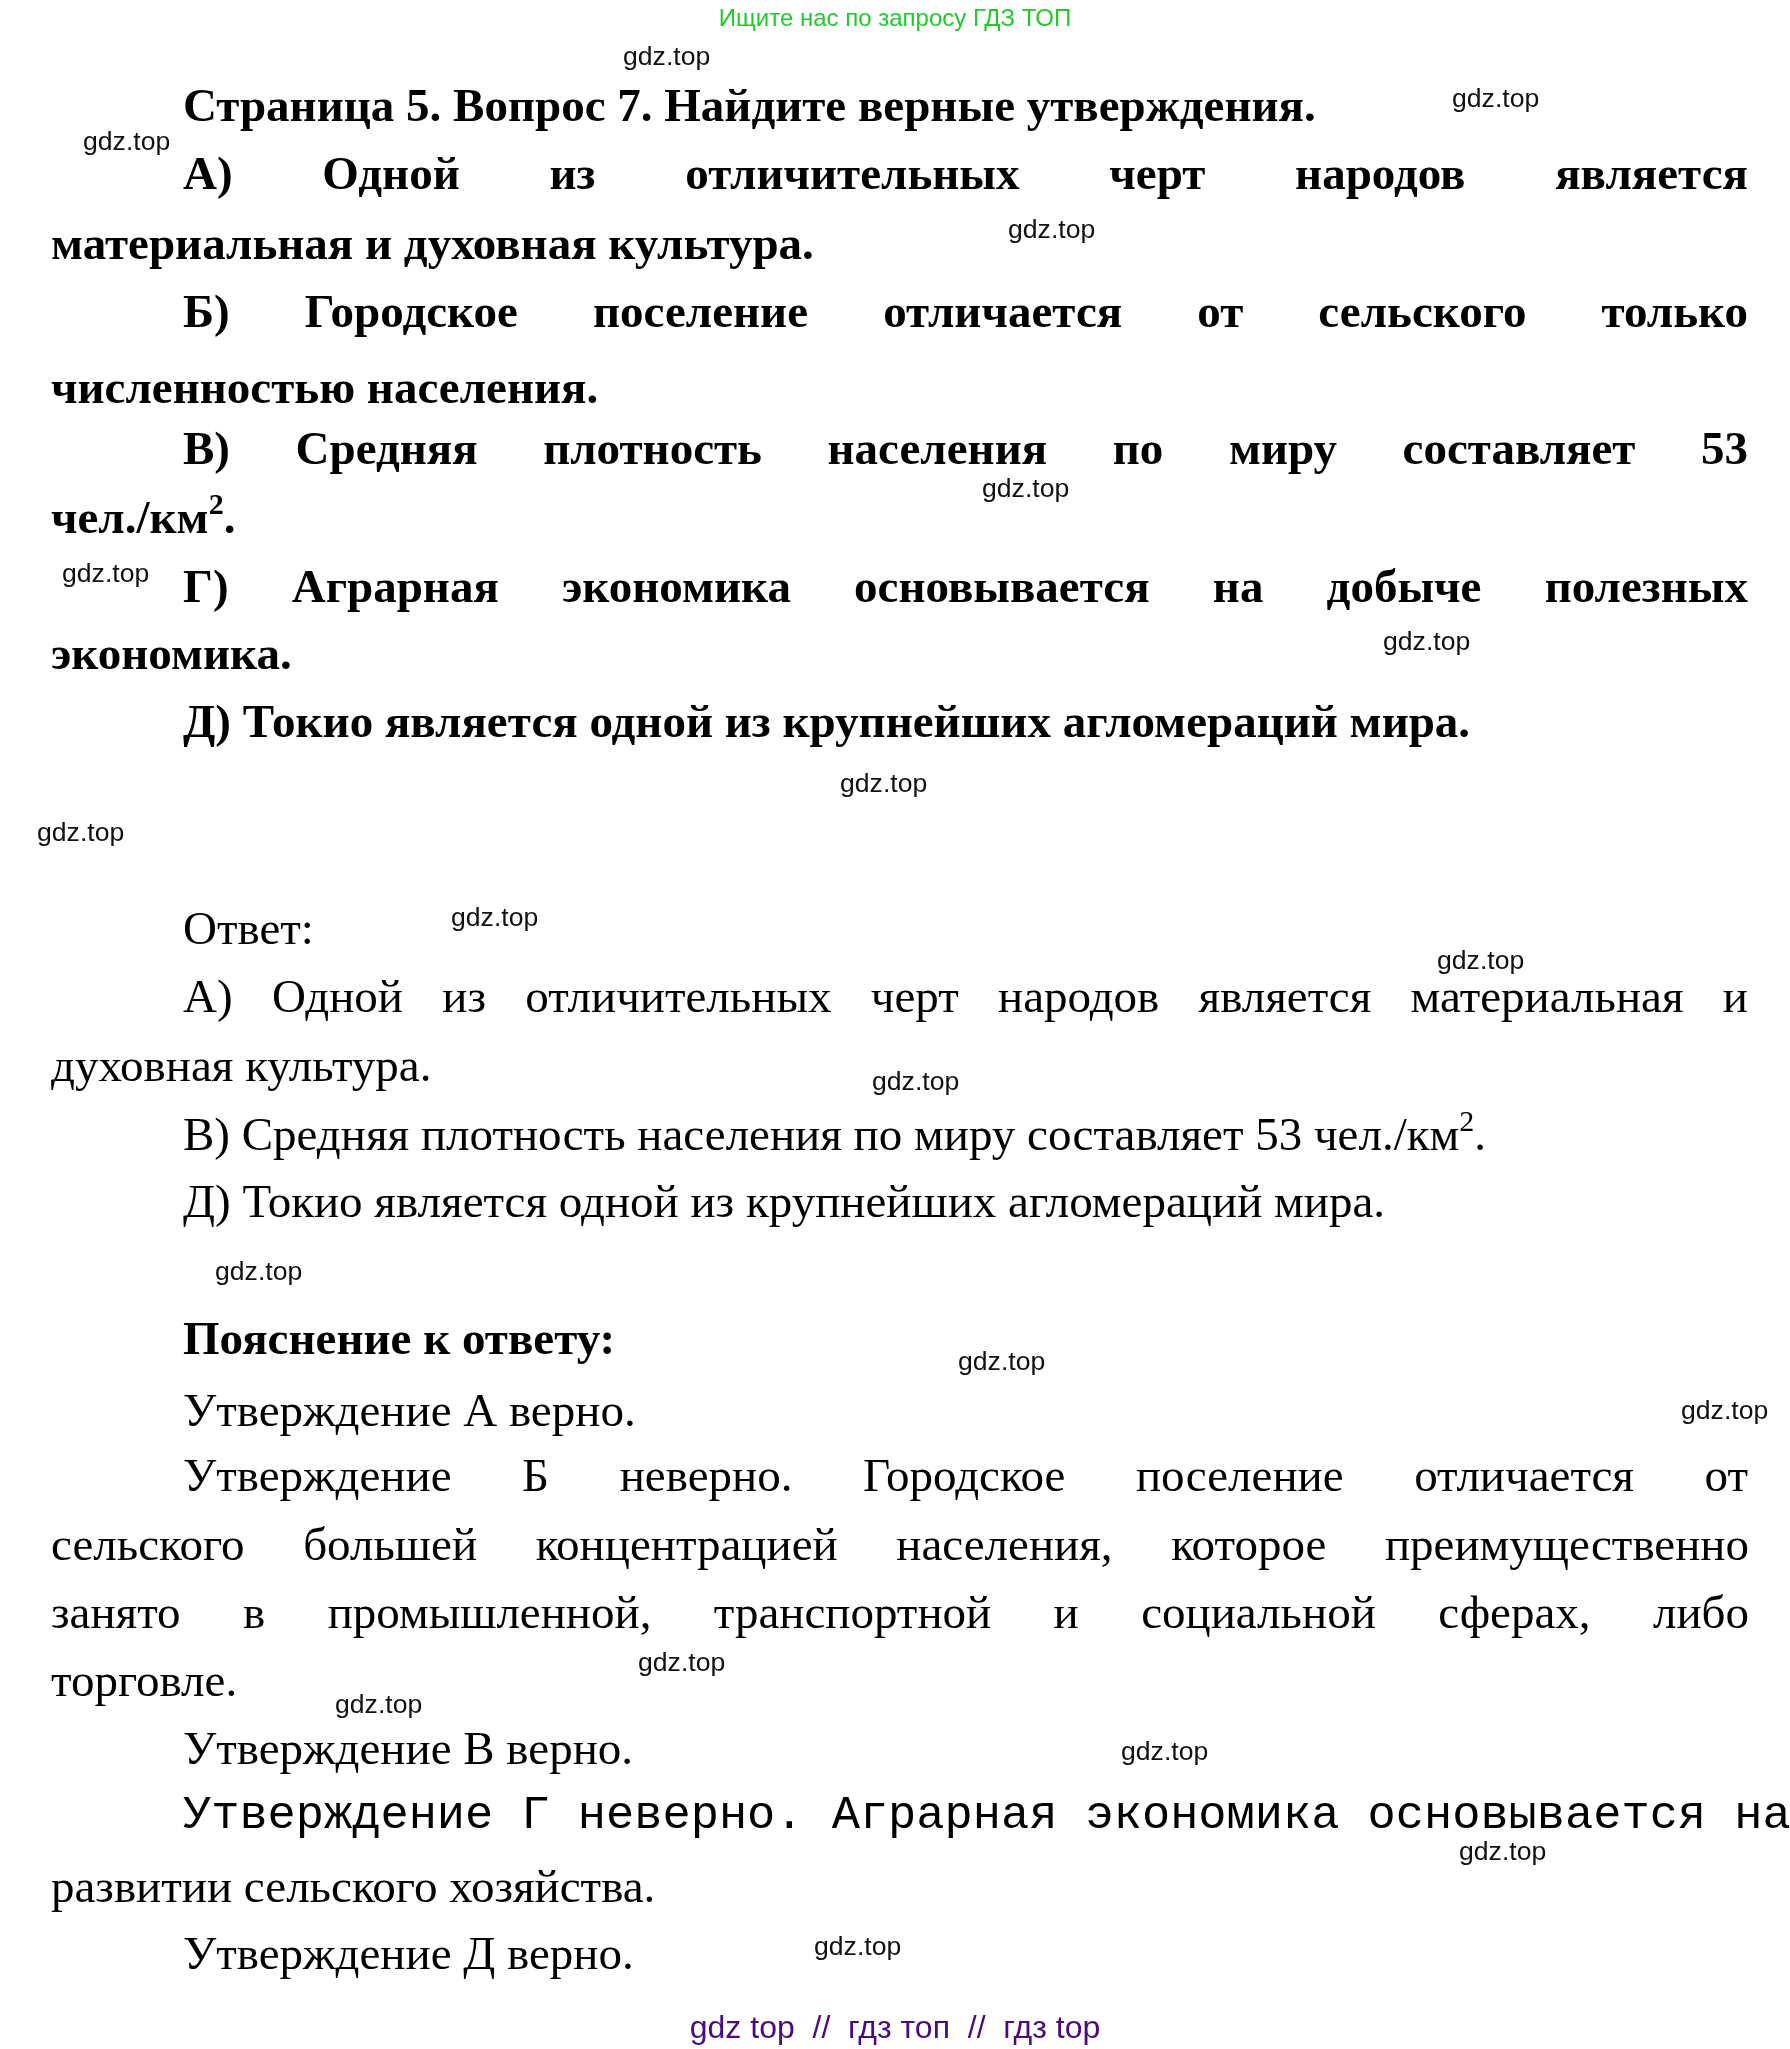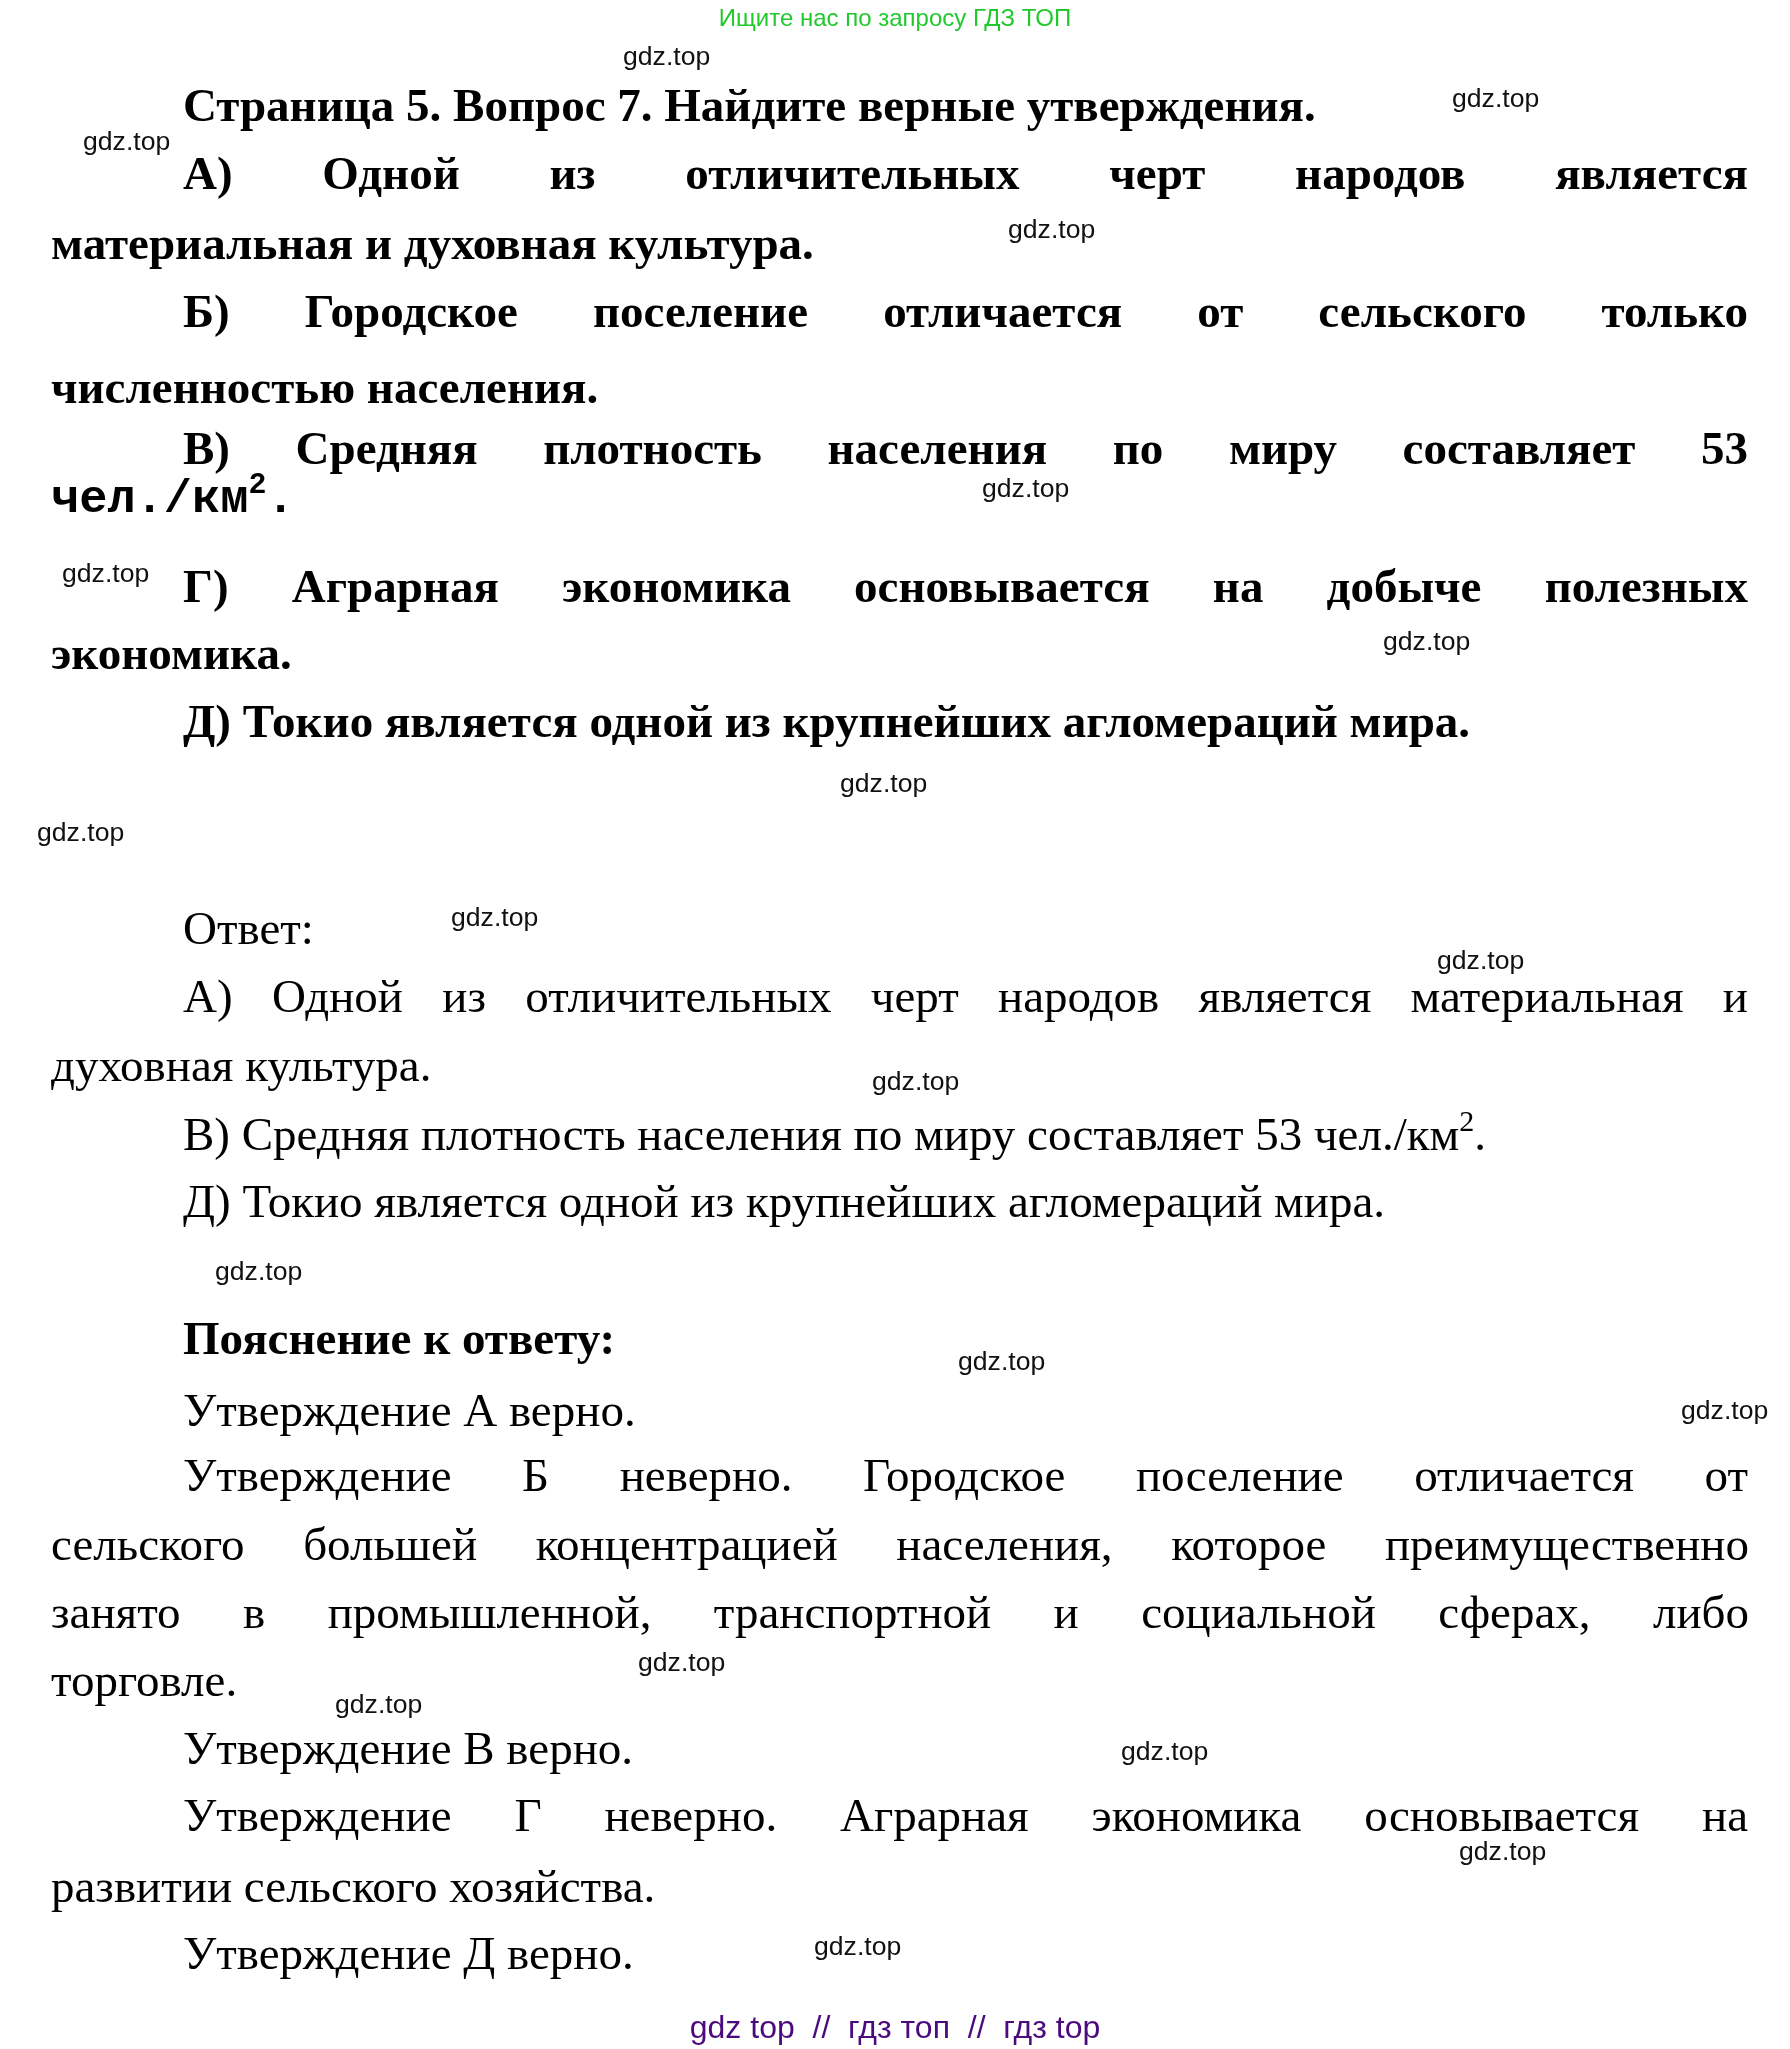--- a/index.html
+++ b/index.html
@@ -38,21 +38,21 @@
 
 <div class="line bold ind" style="top:77px;">Страница 5. Вопрос 7. Найдите верные утверждения.</div>
 
 <div class="line bold just ind w-ind" style="top:145px;">А) Одной из отличительных черт народов является</div>
 <div class="line bold full" style="top:215px;">материальная и духовная культура.</div>
 
 <div class="line bold just ind w-ind" style="top:283px;">Б) Городское поселение отличается от сельского только</div>
 <div class="line bold full" style="top:351px;margin-top:8px;">численностью населения.</div>
 
 <div class="line bold just ind w-ind" style="top:420px;">В) Средняя плотность населения по миру составляет 53</div>
-<div class="line bold full" style="top:471px;font-family:Liberation Mono, monospace;"><span>чел./км</span><sup>2</sup><span>.</span></div>
+<div class="line bold full" style="top:489px;"><span>чел./км</span><sup>2</sup><span>.</span></div>
 
 <div class="line bold just ind w-ind" style="top:558px;">Г) Аграрная экономика основывается на добыче полезных</div>
 <div class="line bold full" style="top:625px;">экономика.</div>
 
 <div class="line bold ind" style="top:693px;">Д) Токио является одной из крупнейших агломераций мира.</div>
 
 <div class="line ind" style="top:900px;">Ответ:</div>
 
 <div class="line just ind w-ind" style="top:968px;">А) Одной из отличительных черт народов является материальная и</div>
 <div class="line full" style="top:1037px;">духовная культура.</div>
@@ -65,21 +65,21 @@
 
 <div class="line ind" style="top:1382px;text-align:center;">Утверждение А верно.</div>
 
 <div class="line just ind w-ind" style="top:1447px;">Утверждение Б неверно. Городское поселение отличается от</div>
 <div class="line just full w-full" style="top:1516px;">сельского большей концентрацией населения, которое преимущественно</div>
 <div class="line just full w-full" style="top:1584px;">занято в промышленной, транспортной и социальной сферах, либо</div>
 <div class="line full" style="top:1652px;">торговле.</div>
 
 <div class="line ind" style="top:1720px;">Утверждение В верно.</div>
 
-<div class="line just ind w-ind" style="top:1787px;">Утверждение Г неверно. Аграрная экономика основывается на</div>
+<div class="line just ind w-ind" style="top:1787px;font-family:Liberation Mono, monospace;">Утверждение Г неверно. Аграрная экономика основывается на</div>
 <div class="line full" style="top:1858px;">развитии сельского хозяйства.</div>
 
 <div class="line ind" style="top:1925px;">Утверждение Д верно.</div>
 
 <div class="wm" style="left:623px;top:42px;">gdz.top</div>
 <div class="wm" style="left:1452px;top:84px;">gdz.top</div>
 <div class="wm" style="left:83px;top:127px;">gdz.top</div>
 <div class="wm" style="left:1008px;top:215px;">gdz.top</div>
 <div class="wm" style="left:982px;top:474px;">gdz.top</div>
 <div class="wm" style="left:62px;top:559px;">gdz.top</div>

